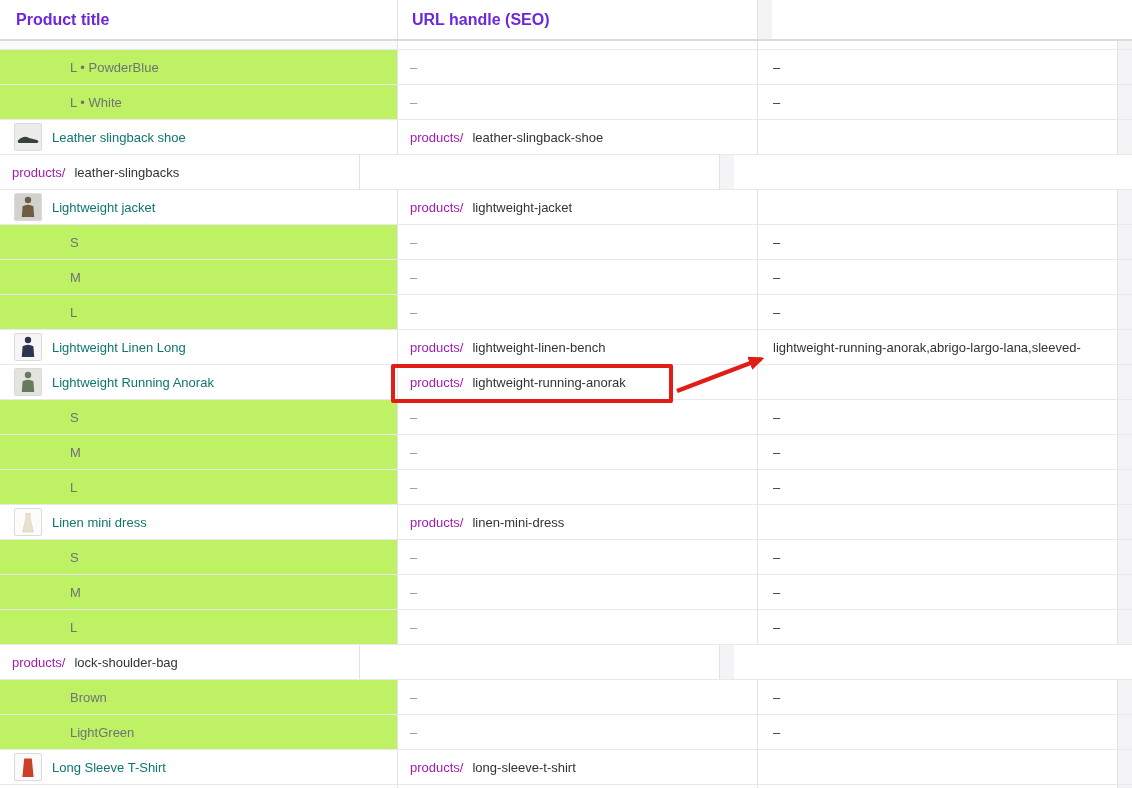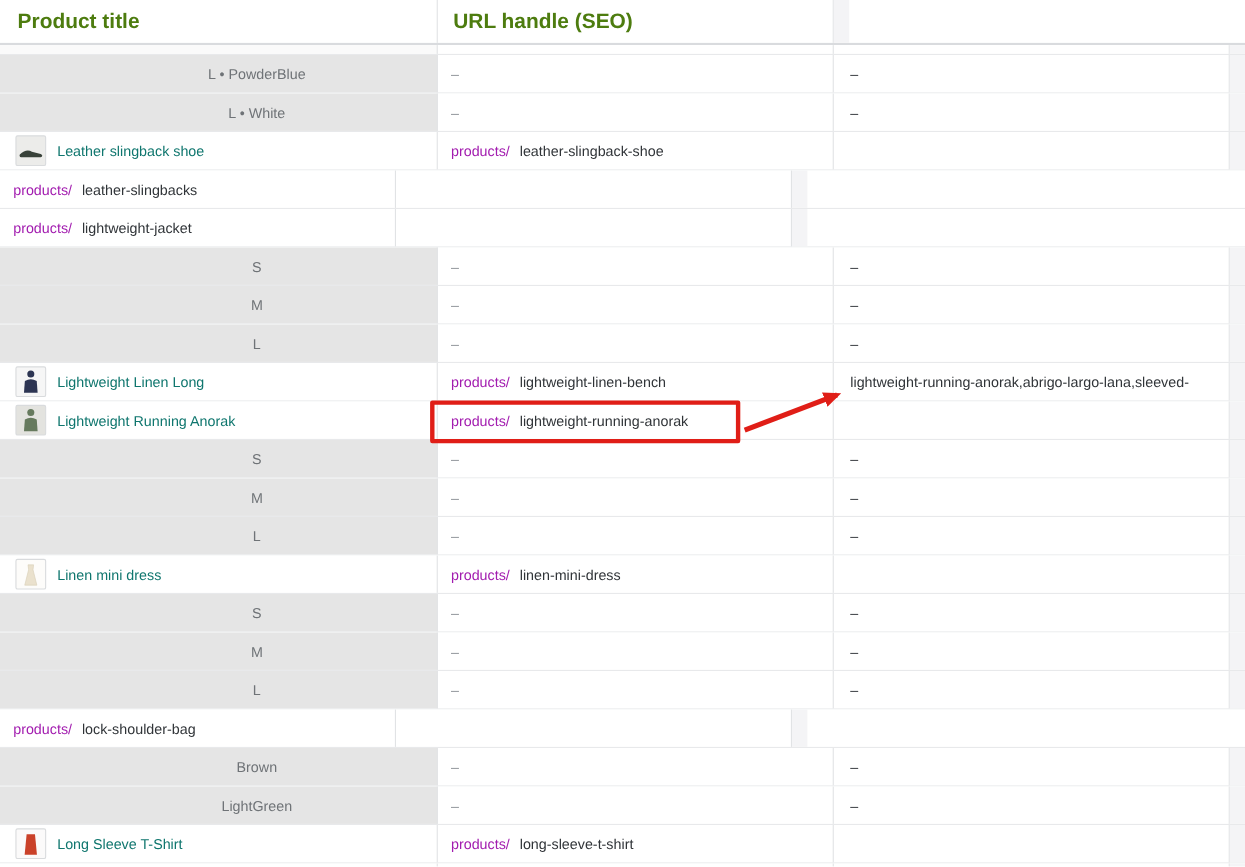--- a/index.html
+++ b/index.html
@@ -15,29 +15,29 @@
   .row { display:flex; width:1132px; align-items:stretch; }
   .cell {
     display:flex; align-items:center;
     overflow:hidden; white-space:nowrap;
   }
   .col1 { width:398px; border-right:1px solid #e1e3e5; }
   .col2 { width:360px; border-right:1px solid #e1e3e5; }
   .col3 { width:360px; border-right:1px solid #e1e3e5; }
   .gutter { width:14px; background:#f4f4f6; }
   .header-row { height:41px; border-bottom:2px solid #d9dbde; background:#ffffff; }
-  .header-row .cell { font-size:19px; font-weight:600; color:#4d7c0f; }
+  .header-row .cell { font-size:16px; font-weight:600; color:#6d28d9; }
   .header-row .col1 { padding-left:16px; }
   .header-row .col2 { padding-left:14px; }
   .header-row .col3 { padding-left:16px; }
   .data-row { height:35px; border-bottom:1px solid #e8e9eb; background:#ffffff; }
   .data-row .col1 { padding-left:14px; gap:10px; }
   .data-row .col2 { padding-left:12px; }
   .data-row .col3 { padding-left:15px; }
-  .data-row.variant .col1 { padding-left:70px; background:#e5e5e5;justify-content:center; }
+  .data-row.variant .col1 { padding-left:70px; background:#bef264; }
   .data-row.spacer-top { height:9px; }
   .data-row.spacer-top .col1 { background:#fafafa; }
   .data-row.spacer-bottom { height:3px; border-bottom:none; }
   .title { color:#0f766e; }
   .variant .title { color:#6f7377; }
   .thumb {
     width:28px; height:28px; flex:0 0 auto;
     border:1px solid #d9dbdd; border-radius:2px;
     display:flex; align-items:center; justify-content:center;
   }
@@ -130,20 +130,29 @@
     <div class="cell col2">
       <span class="prefix">products/</span>
       <span class="handle">leather-slingbacks</span>
     </div>
     <div class="cell col3">
       <span class="crosssell-text"></span>
     </div>
     <div class="gutter"></div>
   </div>
       <div class="row data-row">
+    <div class="cell col1">
+      <span class="thumb" style="background: rgb(211, 209, 205);">
+            <svg width="26" height="26" viewBox="0 0 26 26" xmlns="http://www.w3.org/2000/svg">
+              <circle fill="#6f5d41" cx="13" cy="6" r="3.2"></circle>
+              <path fill="#6f5d41" d="M6.8 23 L7.6 12.3 Q13 9.2 18.4 12.3 L19.2 23 Z"></path>
+            </svg>
+          </span>
+      <span class="title">Lightweight jacket</span>
+    </div>
     <div class="cell col2">
       <span class="prefix">products/</span>
       <span class="handle">lightweight-jacket</span>
     </div>
     <div class="cell col3">
       <span class="crosssell-text"></span>
     </div>
     <div class="gutter"></div>
   </div>
       <div class="row data-row variant">

